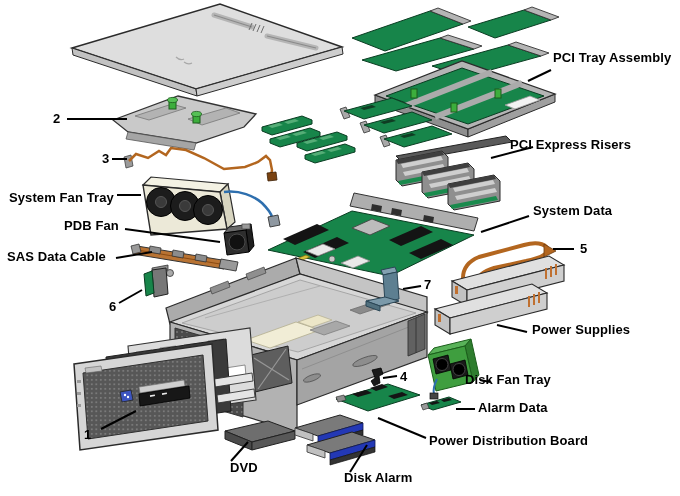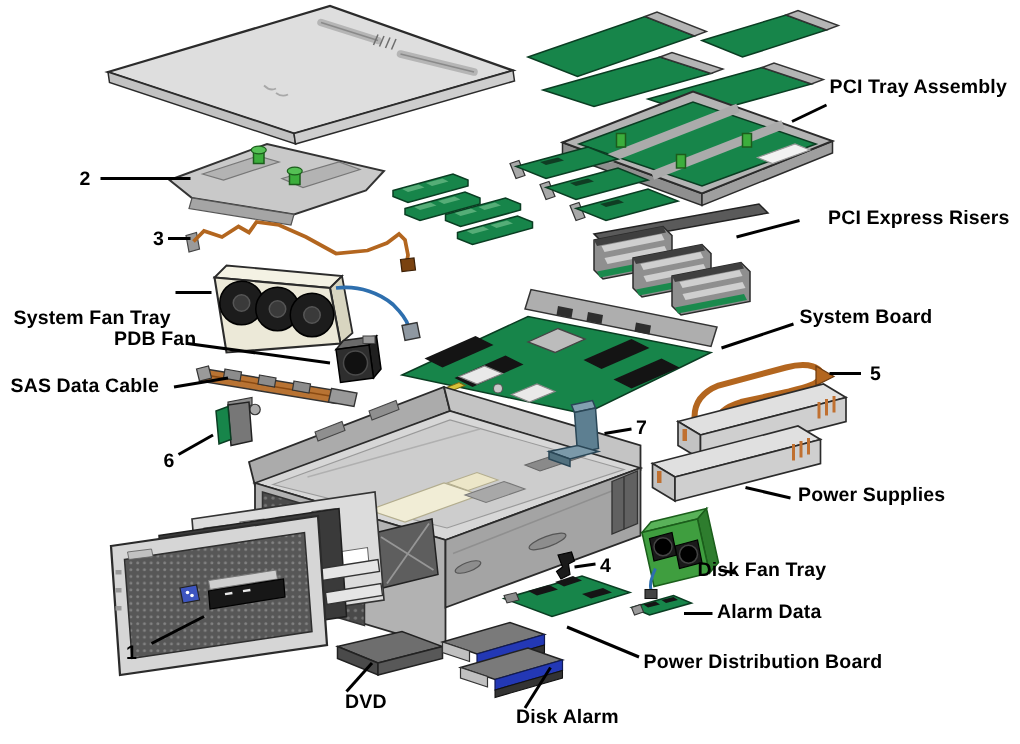--- a/index.html
+++ b/index.html
@@ -364,24 +364,24 @@
     <line class="leader" x1="497" y1="325" x2="527" y2="332"></line>
     <line class="leader" x1="480" y1="380" x2="490" y2="382"></line>
     <line class="leader" x1="456" y1="409" x2="475" y2="409"></line>
     <line class="leader" x1="378" y1="418" x2="426" y2="438"></line>
     <line class="leader" x1="367" y1="445" x2="350" y2="472"></line>
     <line class="leader" x1="248" y1="442" x2="231" y2="461"></line>
   </g>
 </svg>
 
   <div class="plabel" style="left:553px;top:50px">PCI Tray Assembly</div>
-  <div class="plabel" style="left:552px;top:137px">PCI Express Risers</div>
-  <div class="plabel" style="left:533px;top:203px">System Board</div>
-  <div class="plabel" style="left:9px;top:204px">System Fan Tray</div>
-  <div class="plabel" style="left:76px;top:218px">PDB Fan</div>
+  <div class="plabel" style="left:510px;top:137px">PCI Express Risers</div>
+  <div class="plabel" style="left:533px;top:203px">System Data</div>
+  <div class="plabel" style="left:9px;top:190px">System Fan Tray</div>
+  <div class="plabel" style="left:64px;top:218px">PDB Fan</div>
   <div class="plabel" style="left:532px;top:322px">Power Supplies</div>
   <div class="plabel" style="left:7px;top:249px">SAS Data Cable</div>
   <div class="plabel" style="left:465px;top:372px">Disk Fan Tray</div>
   <div class="plabel" style="left:478px;top:400px">Alarm Data</div>
   <div class="plabel" style="left:429px;top:433px">Power Distribution Board</div>
   <div class="plabel" style="left:344px;top:470px">Disk Alarm</div>
   <div class="plabel" style="left:230px;top:460px">DVD</div>
 
   <div class="plabel" style="left:84px;top:427px">1</div>
   <div class="plabel" style="left:53px;top:111px">2</div>

